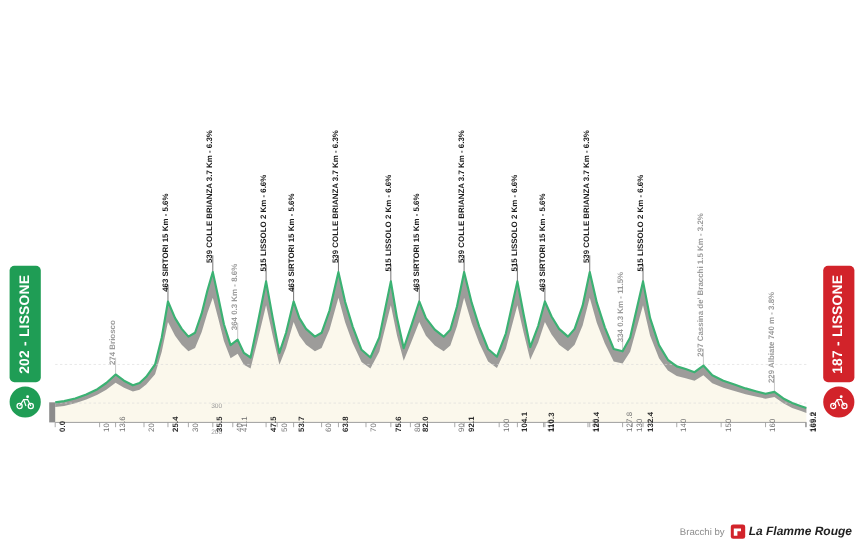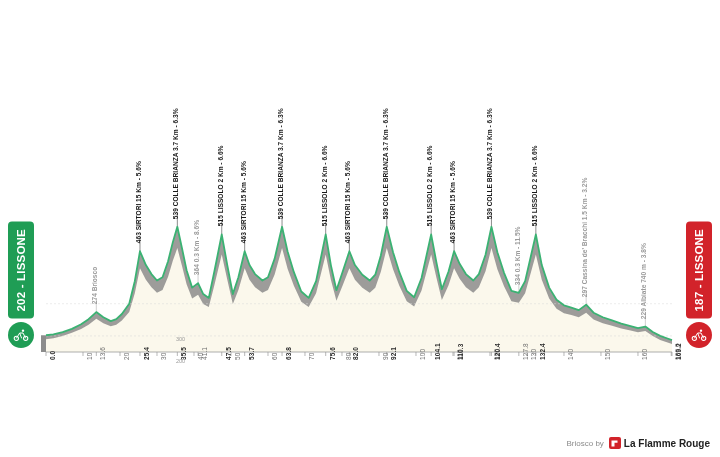--- a/index.html
+++ b/index.html
@@ -113,20 +113,21 @@
     font-size: 8px;
     color: #8c8c8c;
   }
   #footer .flamme {
     display: flex;
     align-items: center;
     gap: 3px;
     font-size: 10px;
     font-weight: bold;
     color: #d2232a;
+    font-style: italic;
   }
   #footer .flamme .mark {
     width: 12px; height: 12px;
     border-radius: 2px;
     background: #d2232a;
     display:flex; align-items:center; justify-content:center;
   }
   #footer .flamme .mark svg { display:block; }
   #footer .flamme .txt { color: #222; }
 </style>
@@ -221,21 +222,21 @@
         <line x1="605.36" y1="296.57" x2="605.36" y2="282.57" stroke="#bdbdbd" stroke-width="0.7"></line>
         <polyline points="6.00,305.26 13.40,304.29 22.65,302.04 31.90,298.82 41.15,294.31 48.55,289.16 56.32,282.08 63.35,287.23 70.75,291.09 76.30,289.16 81.85,284.01 89.24,273.71 94.79,251.17 99.97,221.23 105.89,235.07 111.44,244.09 116.99,250.53 122.54,247.31 128.09,231.21 132.90,211.89 137.34,196.76 142.15,218.98 146.59,240.22 152.14,257.61 158.06,253.10 163.24,264.05 168.79,267.91 174.34,241.51 181.74,204.49 187.29,235.07 192.84,264.05 198.39,247.31 204.68,221.23 209.49,235.07 215.04,244.09 222.44,250.53 227.99,247.31 234.65,228.63 242.04,196.76 247.59,221.55 253.88,242.16 261.28,261.47 268.68,267.91 276.08,251.17 285.70,204.49 290.88,235.07 296.43,260.19 302.72,241.51 309.38,221.23 314.93,235.07 322.33,244.73 329.73,250.53 335.28,244.73 340.83,225.41 346.75,196.76 353.04,222.20 359.33,242.16 366.73,260.83 374.13,267.27 381.53,247.95 391.15,204.49 396.33,231.85 401.87,259.22 408.53,241.51 414.08,221.23 419.63,233.79 425.92,244.09 433.32,250.53 438.87,244.09 445.53,224.77 451.45,196.76 457.37,222.20 464.03,242.80 471.43,260.83 478.83,262.76 485.12,251.17 495.85,204.49 501.77,235.07 509.17,257.61 516.57,269.84 523.97,275.32 531.37,277.57 538.77,280.15 546.17,274.67 553.57,282.72 562.81,287.23 572.06,290.45 581.31,293.67 590.56,296.24 597.96,298.18 605.36,296.57 612.76,302.04 620.16,305.90 627.56,308.48 632.00,310.09" fill="none" stroke="#3bb273" stroke-width="1.8" stroke-linejoin="round"></polyline>
         <rect x="1.00" y="305.26" width="5" height="16.74" fill="#8c8c8c"></rect>
       </svg>
     </div>
 
   <div class="elev-note" style="left:176px; top:336px;">300</div>
   <div class="elev-note" style="left:176px; top:358px;">200</div>
 
   <div id="footer">
-    <span class="powered">Briosco by</span>
+    <span class="powered">Bracchi by</span>
     <span class="flamme">
       <span class="mark">
         <svg width="9" height="9" viewBox="0 0 24 24">
             <path d="M4 4 L20 4 L20 10 L12 10 L12 20 L4 20 Z" fill="#fff"></path>
           </svg>
       </span>
       <span class="txt">La Flamme Rouge</span>
     </span>
   </div>
 

